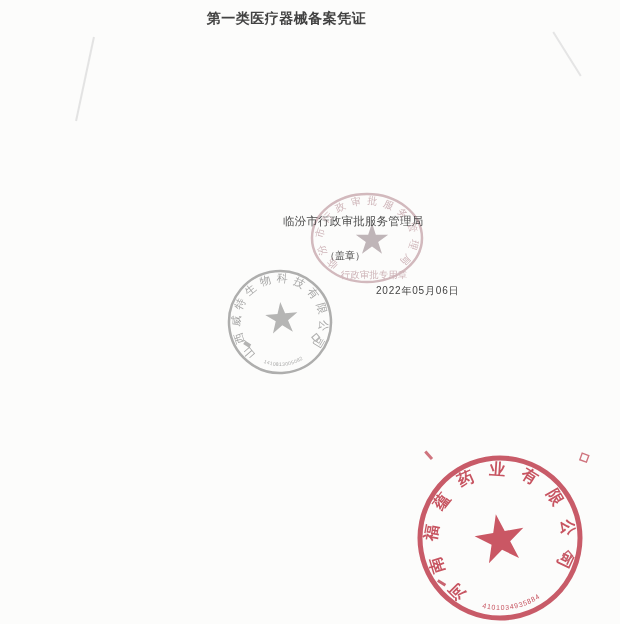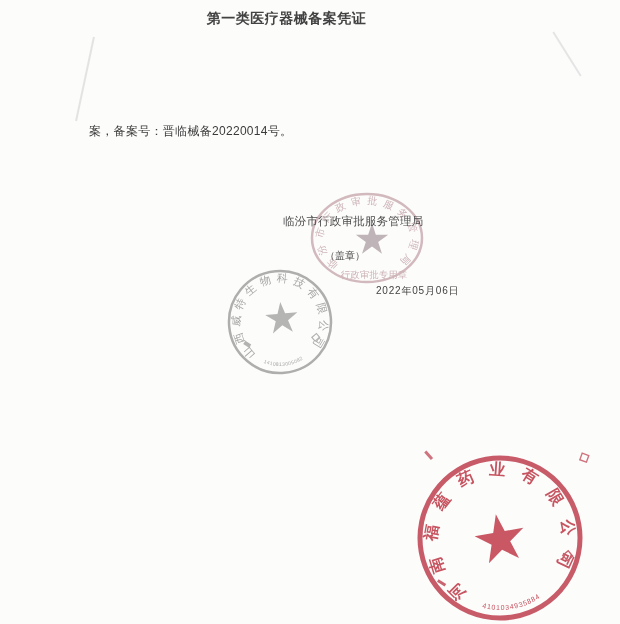--- a/index.html
+++ b/index.html
@@ -45,21 +45,20 @@
 </style>
 </head>
 <body>
 
 <div class="page">
 
   <div class="artifact artifact-left"></div>
   <div class="artifact artifact-right"></div>
 
   <div class="abs title">第一类医疗器械备案凭证</div>
-  <div class="abs body-line body2">案，备案号：晋临械备20220014号。</div>
   <div class="abs issuer">临汾市行政审批服务管理局</div>
   <div class="abs sealnote">（盖章）</div>
   <div class="abs date">2022年05月06日</div>
 
   <svg class="stamp stamp-gov" width="140" height="110" viewBox="0 0 140 110">
     <defs>
       <path id="govArc" d="M 41.7,81.1 A 44,34 0 1 1 98.3,81.1" fill="none"></path>
     </defs>
     <ellipse cx="70" cy="55" rx="55" ry="44" fill="none" stroke="#bb9199" stroke-width="2.5"></ellipse>
     <path d="M0,-1 L0.2245,-0.309 L0.951,-0.309 L0.363,0.118 L0.588,0.809 L0,0.382 L-0.588,0.809 L-0.363,0.118 L-0.951,-0.309 L-0.2245,-0.309 Z" transform="translate(75,57) scale(17)" fill="#9d8a91"></path>

